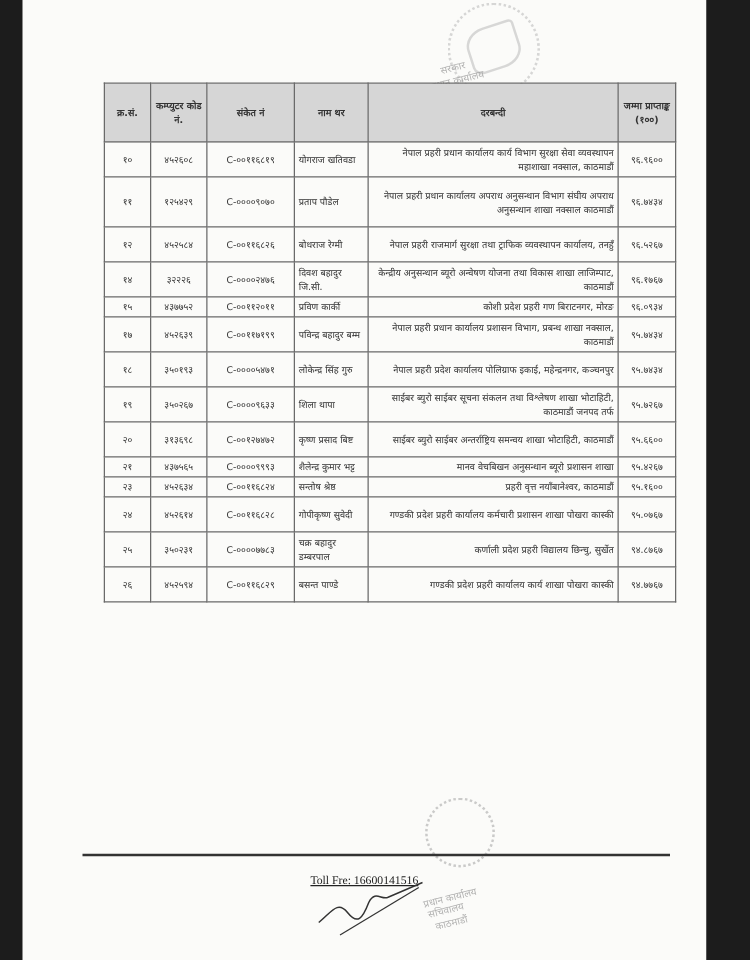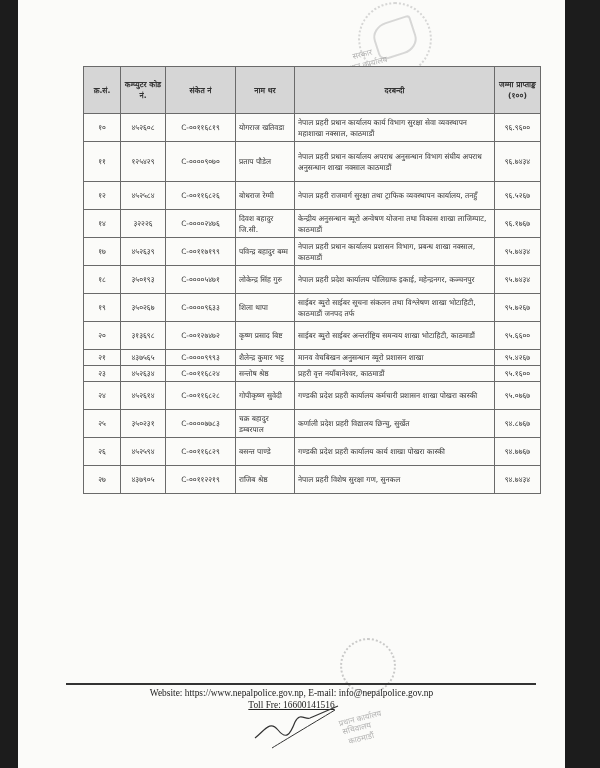--- a/index.html
+++ b/index.html
@@ -9,21 +9,21 @@
   .stamp-top { position:absolute; left:340px; top:2px; width:70px; height:70px; border-radius:50%;
                border:2px dotted #b8b8b8; opacity:.55; }
   .stamp-top::after { content:""; position:absolute; left:14px; top:16px; width:38px; height:32px;
                border:2px solid #bbb; border-radius:40% 10% 40% 20%; transform:rotate(-18deg); }
   .stamp-text { position:absolute; font-size:8px; color:#999; opacity:.75; transform:rotate(-14deg); white-space:nowrap; }
   table { position:absolute; left:65px; top:66px; width:457px; border-collapse:collapse;
           font-size:7.4px; color:#333; table-layout:fixed; }
   th, td { border:1px solid #6a6a6a; padding:1px 3px; line-height:11px; }
   th { background:#d6d6d6; font-weight:bold; font-size:7.6px; text-align:center; height:44px; }
   td.c { text-align:center; }
-  td.post { text-align:left; }
+  td.post { text-align:right; }
   td { vertical-align:middle; }
   .footer-line { position:absolute; left:48px; top:683px; width:470px; height:2px; background:#333; }
   .footer { position:absolute; left:0; width:547px; text-align:center; font-family:"Liberation Serif", serif;
             font-size:9.4px; color:#222; }
   .stamp-bot { position:absolute; left:322px; top:638px; width:52px; height:52px; border-radius:50%;
                border:2px dotted #aaa; opacity:.6; }
   .sig { position:absolute; left:232px; top:700px; }
 </style>
 </head>
 <body>
@@ -78,20 +78,28 @@
           <td class="post">नेपाल प्रहरी राजमार्ग सुरक्षा तथा ट्राफिक व्यवस्थापन कार्यालय, तनहुँ</td>
           <td class="c">९६.५२६७</td>
         </tr>
         <tr style="height: 28px;">
           <td class="c">१४</td>
           <td class="c">३२२२६</td>
           <td class="c">C-००००२४७६</td>
           <td>दिवश बहादुर जि.सी.</td>
           <td class="post">केन्द्रीय अनुसन्धान ब्यूरो अन्वेषण योजना तथा विकास शाखा लाजिम्पाट, काठमाडौं</td>
           <td class="c">९६.१७६७</td>
+        </tr>
+        <tr style="height: 16px;">
+          <td class="c">१५</td>
+          <td class="c">४३७७५२</td>
+          <td class="c">C-००११२०११</td>
+          <td>प्रविण कार्की</td>
+          <td class="post">कोशी प्रदेश प्रहरी गण बिराटनगर, मोरङ</td>
+          <td class="c">९६.०९३४</td>
         </tr>
         <tr style="height: 28px;">
           <td class="c">१७</td>
           <td class="c">४५२६३९</td>
           <td class="c">C-००११७१९९</td>
           <td>पविन्द्र बहादुर बम्म</td>
           <td class="post">नेपाल प्रहरी प्रधान कार्यालय प्रशासन विभाग, प्रबन्ध शाखा नक्साल, काठमाडौं</td>
           <td class="c">९५.७४३४</td>
         </tr>
         <tr style="height: 28px;">
@@ -151,34 +159,25 @@
           <td class="c">९४.८७६७</td>
         </tr>
         <tr style="height: 28px;">
           <td class="c">२६</td>
           <td class="c">४५२५९४</td>
           <td class="c">C-००११६८२९</td>
           <td>बसन्त पाण्डे</td>
           <td class="post">गण्डकी प्रदेश प्रहरी कार्यालय कार्य शाखा पोखरा कास्की</td>
           <td class="c">९४.७७६७</td>
         </tr>
-        <tr style="height: 28px;">
-          <td class="c">२७</td>
-          <td class="c">४३७९०५</td>
-          <td class="c">C-००११२२१९</td>
-          <td>राजिब श्रेष्ठ</td>
-          <td class="post">नेपाल प्रहरी विशेष सुरक्षा गण, सुनकल</td>
-          <td class="c">९४.७४३४</td>
-        </tr>
       </tbody>
   </table>
 
   <div class="stamp-bot"></div>
   <div class="footer-line"></div>
-  <div class="footer" style="top:688px;">Website: https://www.nepalpolice.gov.np, E-mail: info@nepalpolice.gov.np</div>
   <div class="footer" style="top:700px;text-decoration:underline;">Toll Fre: 16600141516</div>
   <div class="stamp-text" style="left:320px;top:712px;">प्रधान कार्यालय</div>
   <div class="stamp-text" style="left:324px;top:722px;">सचिवालय</div>
   <div class="stamp-text" style="left:330px;top:732px;">काठमाडौं</div>
   <svg class="sig" width="90" height="50">
     <path d="M5 38 C 15 30, 20 20, 28 30 S 40 35, 45 22 C 50 12, 55 20, 60 18 L 88 6" fill="none" stroke="#333" stroke-width="1.2"></path>
     <path d="M22 48 C 35 40, 60 25, 85 10" fill="none" stroke="#333" stroke-width="1"></path>
   </svg>
 </div>
 

